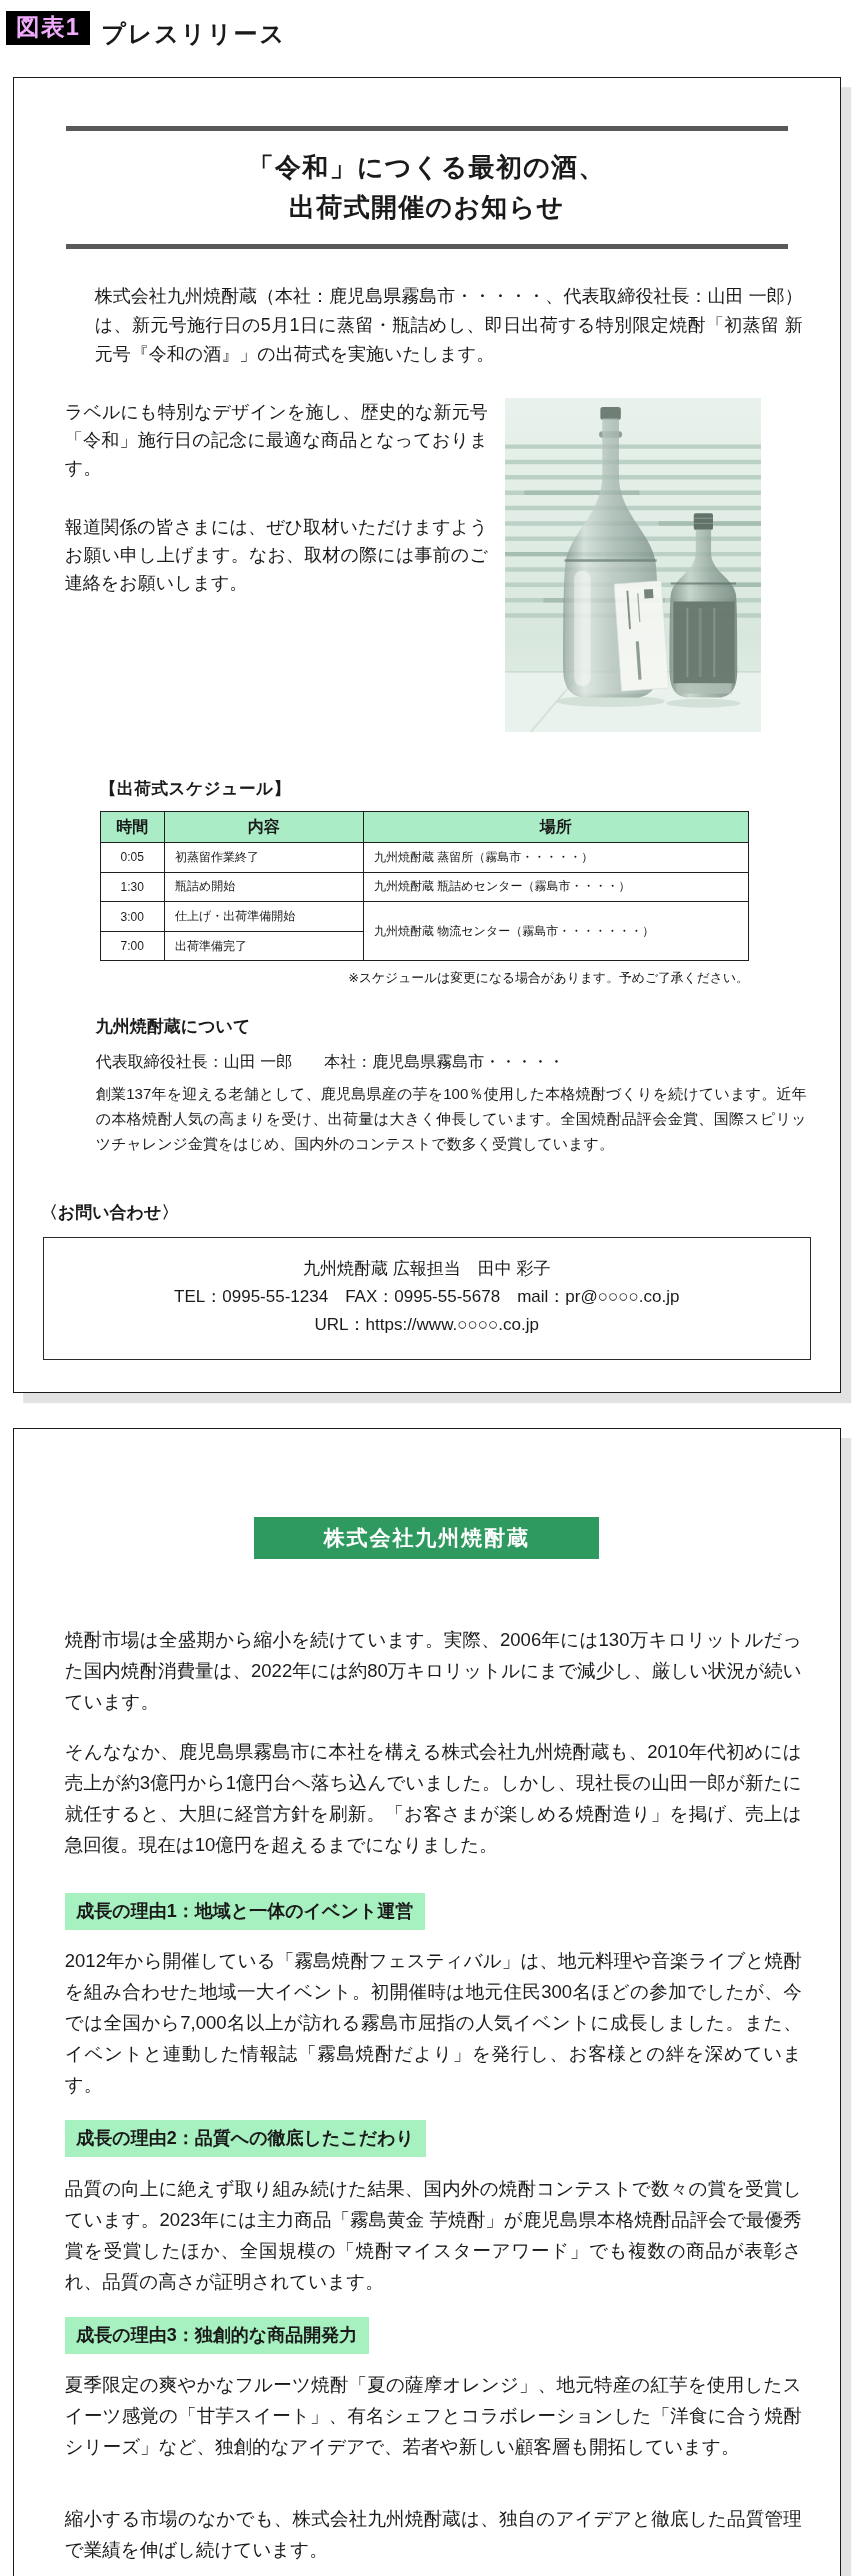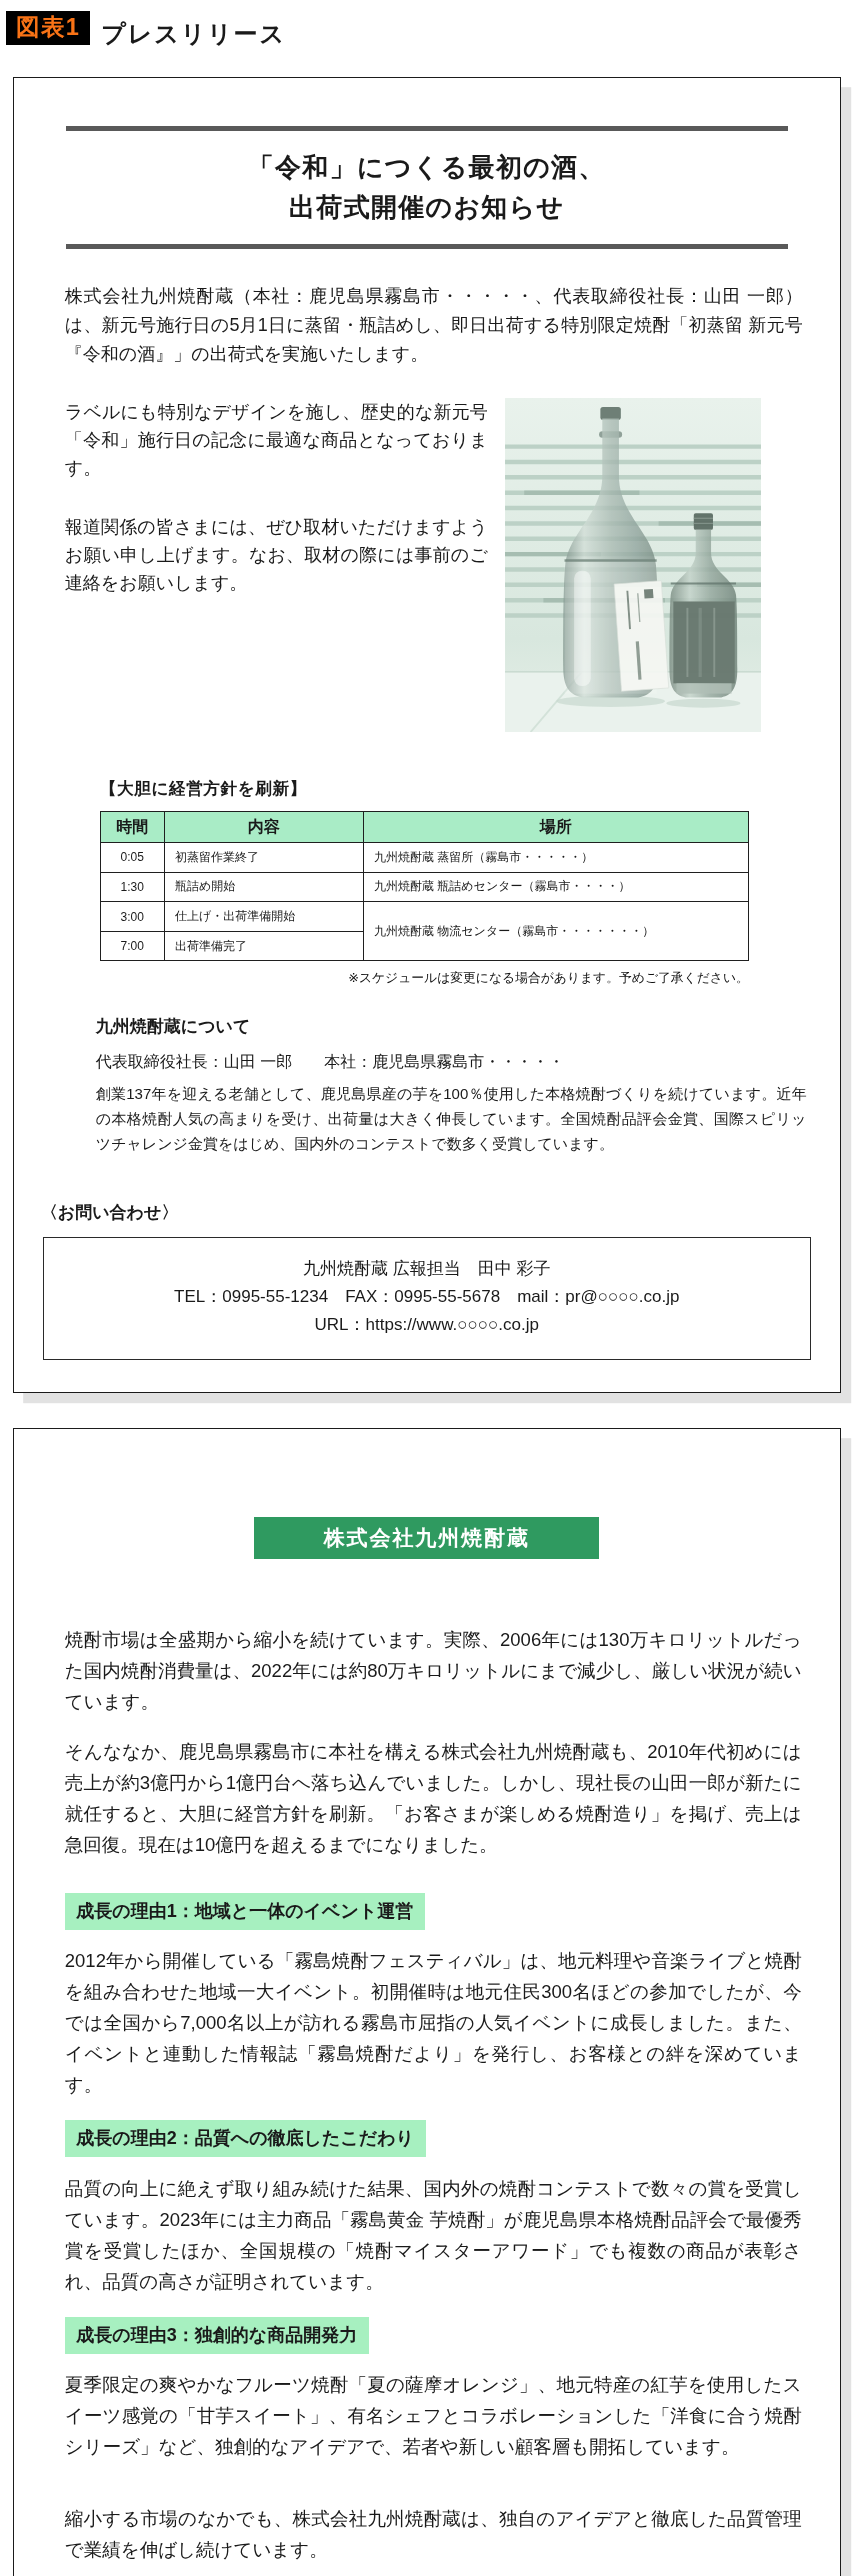--- a/index.html
+++ b/index.html
@@ -7,21 +7,21 @@
   body {
     width: 856px;
     font-family: "Liberation Sans", "DejaVu Sans", sans-serif;
     color: #1a1a1a;
     -webkit-font-smoothing: antialiased;
   }
 
   
   .page-header { display: flex; align-items: center; padding: 6.4px 0 0 6.4px; margin-bottom: 27px; }
   .figure-badge {
-    background: #000; color: #f97316; font-weight: bold; font-size: 23.6px;
+    background: #000; color: #f0abfc; font-weight: bold; font-size: 23.6px;
     padding: 4.5px 9.6px 5.8px; letter-spacing: 1.3px; line-height: 1;
   }
   .figure-title { font-weight: bold; font-size: 24px; margin-left: 11.5px; letter-spacing: 1.9px; margin-top: 12px; }
 
   
   .card {
     margin: 0 15.3px 0 12.8px;
     background: #fff;
     border: 1.3px solid #1b1b1b;
     box-shadow: 10.2px 10.2px 0 #e2e2e2;
@@ -29,21 +29,21 @@
   .card-press { padding: 48px 0 32px; }
   .card-profile { margin-top: 35px; padding: 88px 0 96px; }
 
   
   .rule { height: 4.5px; background: #595959; margin: 0 52px; }
   .press-title { text-align: center; font-weight: bold; margin: 16.6px 25.6px; }
   .press-title .line { font-size: 26px; line-height: 40px; letter-spacing: 1.3px; }
 
   
   .lead {
-    margin: 33px 37px 0 51px;
+    margin: 33px 37px 0 81px;
     font-size: 18px; line-height: 29px; text-align: justify;
   }
   .two-col { display: flex; margin: 29px 0 0 51px; }
   .col-text { width: 423px; font-size: 18px; line-height: 28px; text-align: justify; }
   .col-text p + p { margin-top: 31px; }
   .photo-wrap { width: 256px; height: 334px; margin-left: 17px; flex: none; }
   .photo-wrap svg { display: block; }
 
   
   .schedule-heading { margin: 46px 0 0 86px; font-size: 16.6px; font-weight: bold; letter-spacing: 0.6px; }
@@ -218,21 +218,21 @@
           <rect x="263" y="318" width="96" height="128" fill="#66766d"></rect>
           <line x1="285" y1="328" x2="285" y2="436" stroke="#8b9a91" stroke-width="3" opacity="0.8"></line>
           <line x1="305" y1="328" x2="305" y2="436" stroke="#7c8c83" stroke-width="5" opacity="0.8"></line>
           <line x1="327" y1="328" x2="327" y2="436" stroke="#8b9a91" stroke-width="3" opacity="0.8"></line>
           <rect x="268" y="446" width="86" height="16" fill="#aebdb4" opacity="0.8"></rect>
         </g>
       </svg>
     </div>
   </div>
 
-  <h2 class="schedule-heading">【大胆に経営方針を刷新】</h2>
+  <h2 class="schedule-heading">【出荷式スケジュール】</h2>
 
   <table class="schedule">
     <colgroup>
       <col style="width:64px">
         <col style="width:199px">
         <col style="width:385px">
     </colgroup>
     <thead>
       <tr>
         <th>時間</th>

